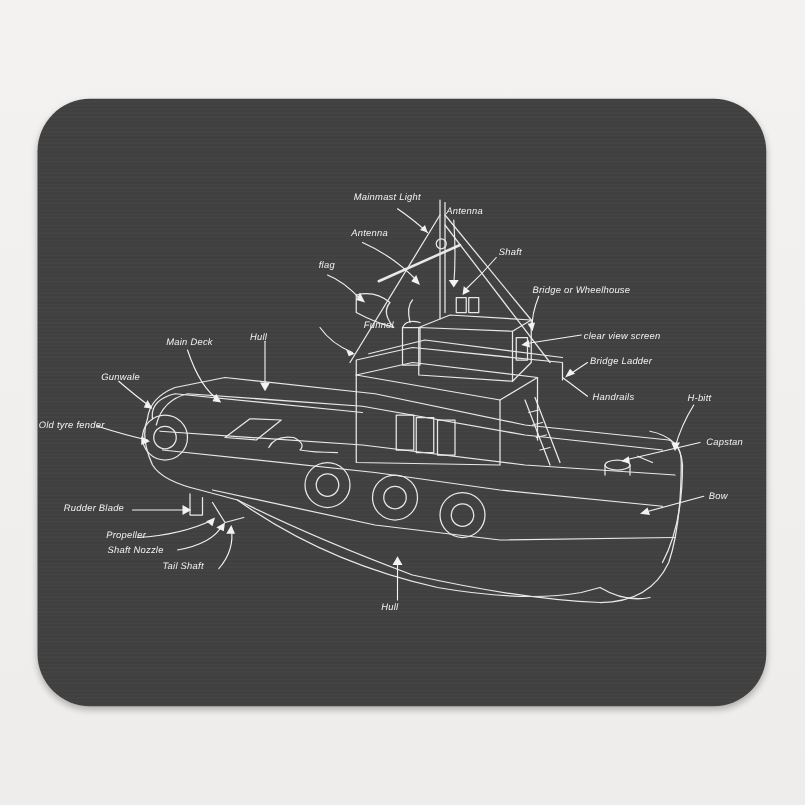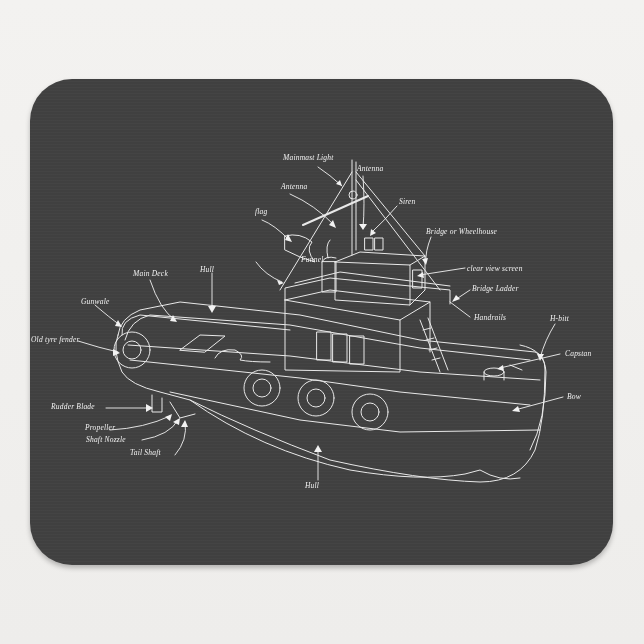--- a/index.html
+++ b/index.html
@@ -15,21 +15,21 @@
       overflow:hidden;
     }
     .pad::after{
       content:""; position:absolute; inset:0;
       background: repeating-linear-gradient(0deg, rgba(255,255,255,0.018) 0px, rgba(255,255,255,0.018) 1px, transparent 1px, transparent 3px);
       pointer-events:none;
     }
     svg.art { position:absolute; left:0; top:0; }
     .lbl {
       position:absolute; color:#f2f2f2;
-      font-family:Liberation Serif, serif; font-style:italic;
+      font-family:Liberation Sans, sans-serif; font-style:italic;
       font-size:7.5px; white-space:nowrap; letter-spacing:0.2px;
     }
   </style>
 </head>
 <body>
 
 <div class="pad"></div>
 
 <svg class="art" width="644" height="644" viewBox="0 0 644 644" fill="none" stroke="#e8e8e8" stroke-width="1" stroke-linecap="round" stroke-linejoin="round">
 
@@ -148,24 +148,24 @@
     <path d="M172 414 l-2 7 l-5 -4 z"></path>
     <path d="M180 418 l-1 7 l-6 -3 z"></path>
     <path d="M185 420 l-4 7 l7 0 z"></path>
     <path d="M318 445 l-4 7 l8 0 z"></path>
   </g>
 </svg>
 
 <div class="lbl" style="left:283px;top:153px;">Mainmast Light</div>
 <div class="lbl" style="left:357px;top:164px;">Antenna</div>
 <div class="lbl" style="left:281px;top:182px;">Antenna</div>
-<div class="lbl" style="left:399px;top:197px;">Siren</div>
+<div class="lbl" style="left:399px;top:197px;">Shaft</div>
 <div class="lbl" style="left:255px;top:207px;">flag</div>
 <div class="lbl" style="left:426px;top:227px;">Bridge or Wheelhouse</div>
-<div class="lbl" style="left:253px;top:255px;padding-left:48px;">Funnel</div>
+<div class="lbl" style="left:243px;top:255px;padding-left:48px;">Funnel</div>
 <div class="lbl" style="left:200px;top:265px;">Hull</div>
 <div class="lbl" style="left:133px;top:269px;">Main Deck</div>
 <div class="lbl" style="left:467px;top:264px;">clear view screen</div>
 <div class="lbl" style="left:472px;top:284px;">Bridge Ladder</div>
 <div class="lbl" style="left:81px;top:297px;">Gunwale</div>
 <div class="lbl" style="left:474px;top:313px;">Handrails</div>
 <div class="lbl" style="left:550px;top:314px;">H-bitt</div>
 <div class="lbl" style="left:31px;top:335px;">Old tyre fender</div>
 <div class="lbl" style="left:565px;top:349px;">Capstan</div>
 <div class="lbl" style="left:567px;top:392px;">Bow</div>

